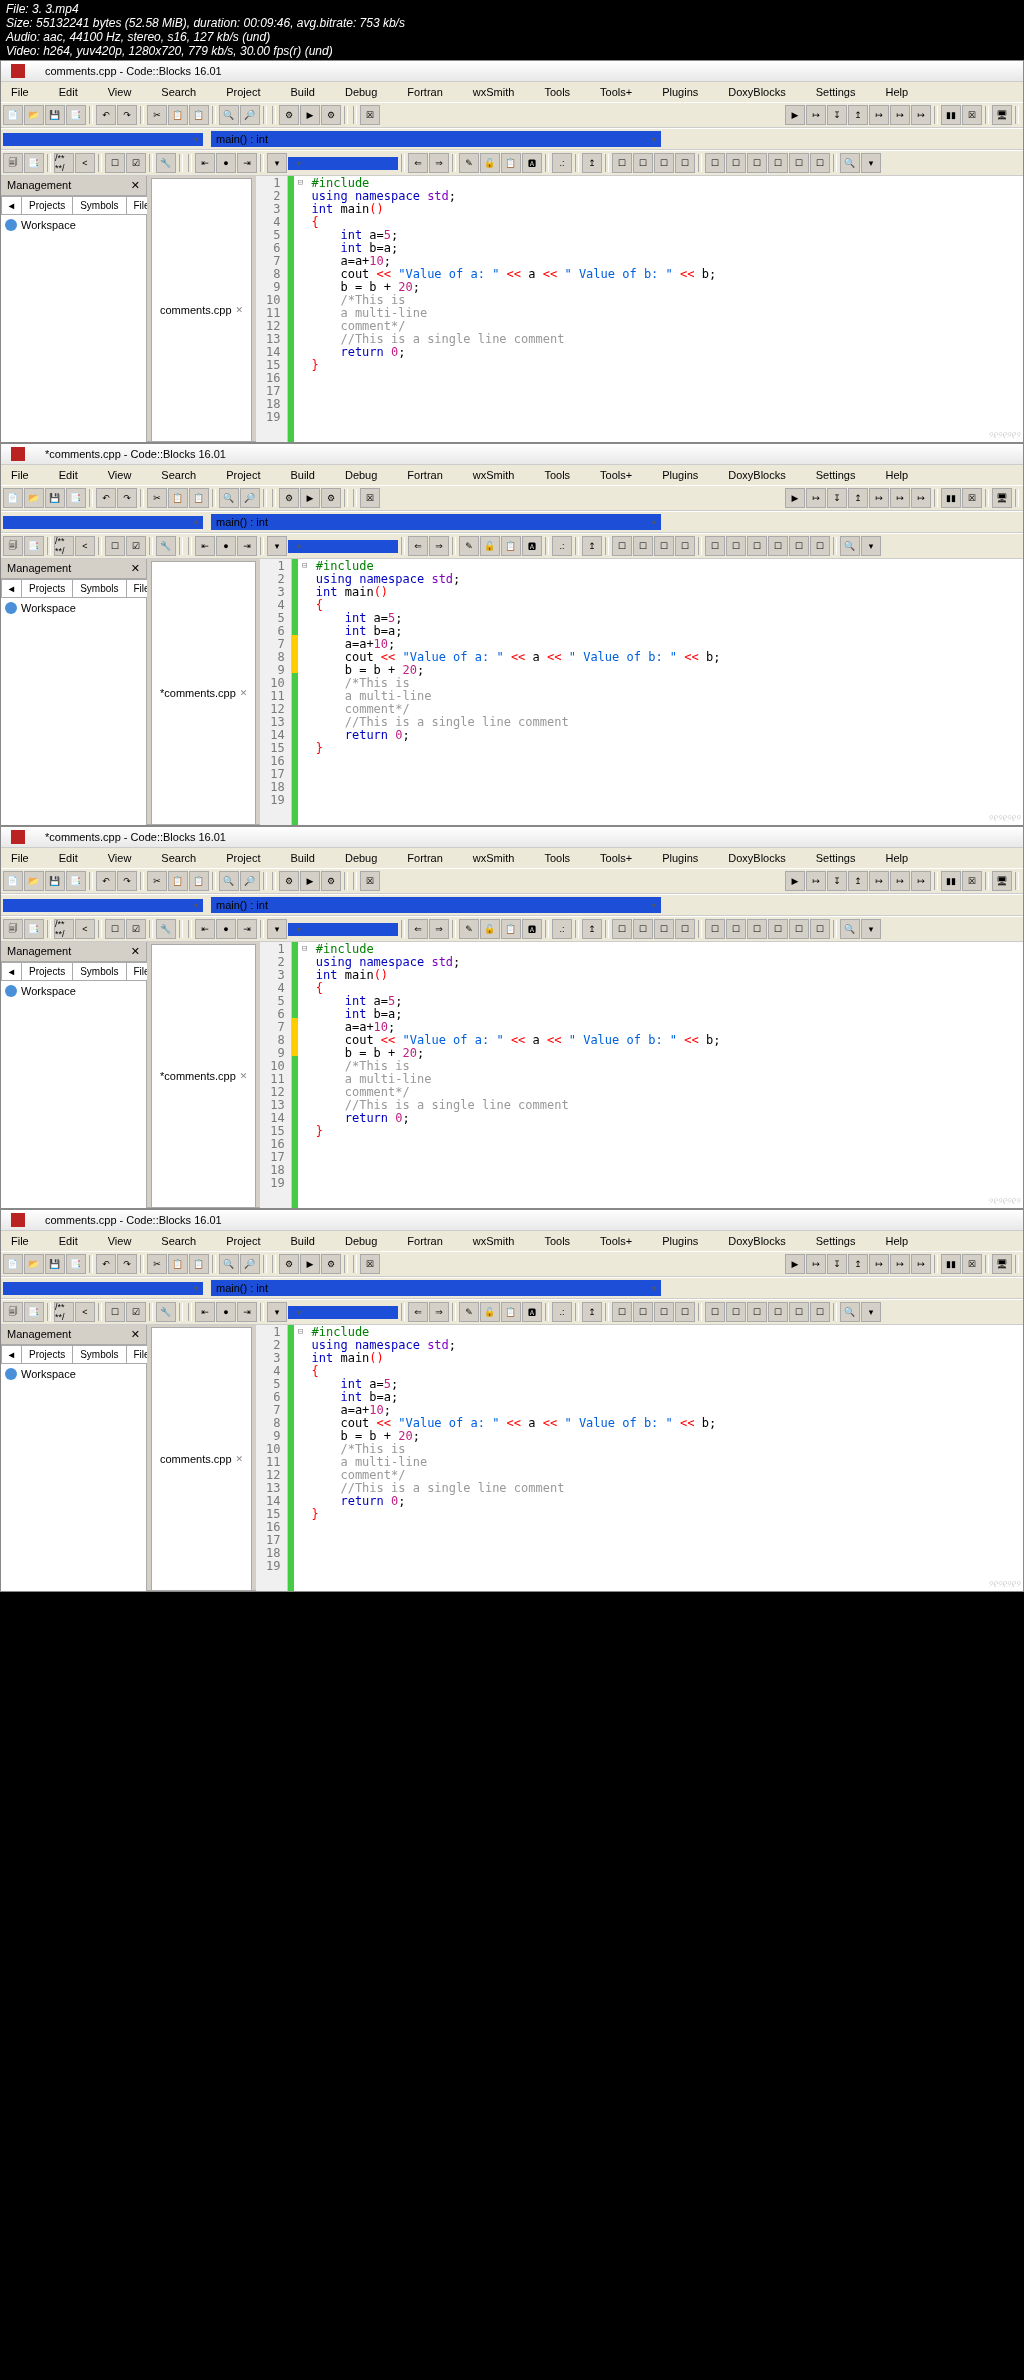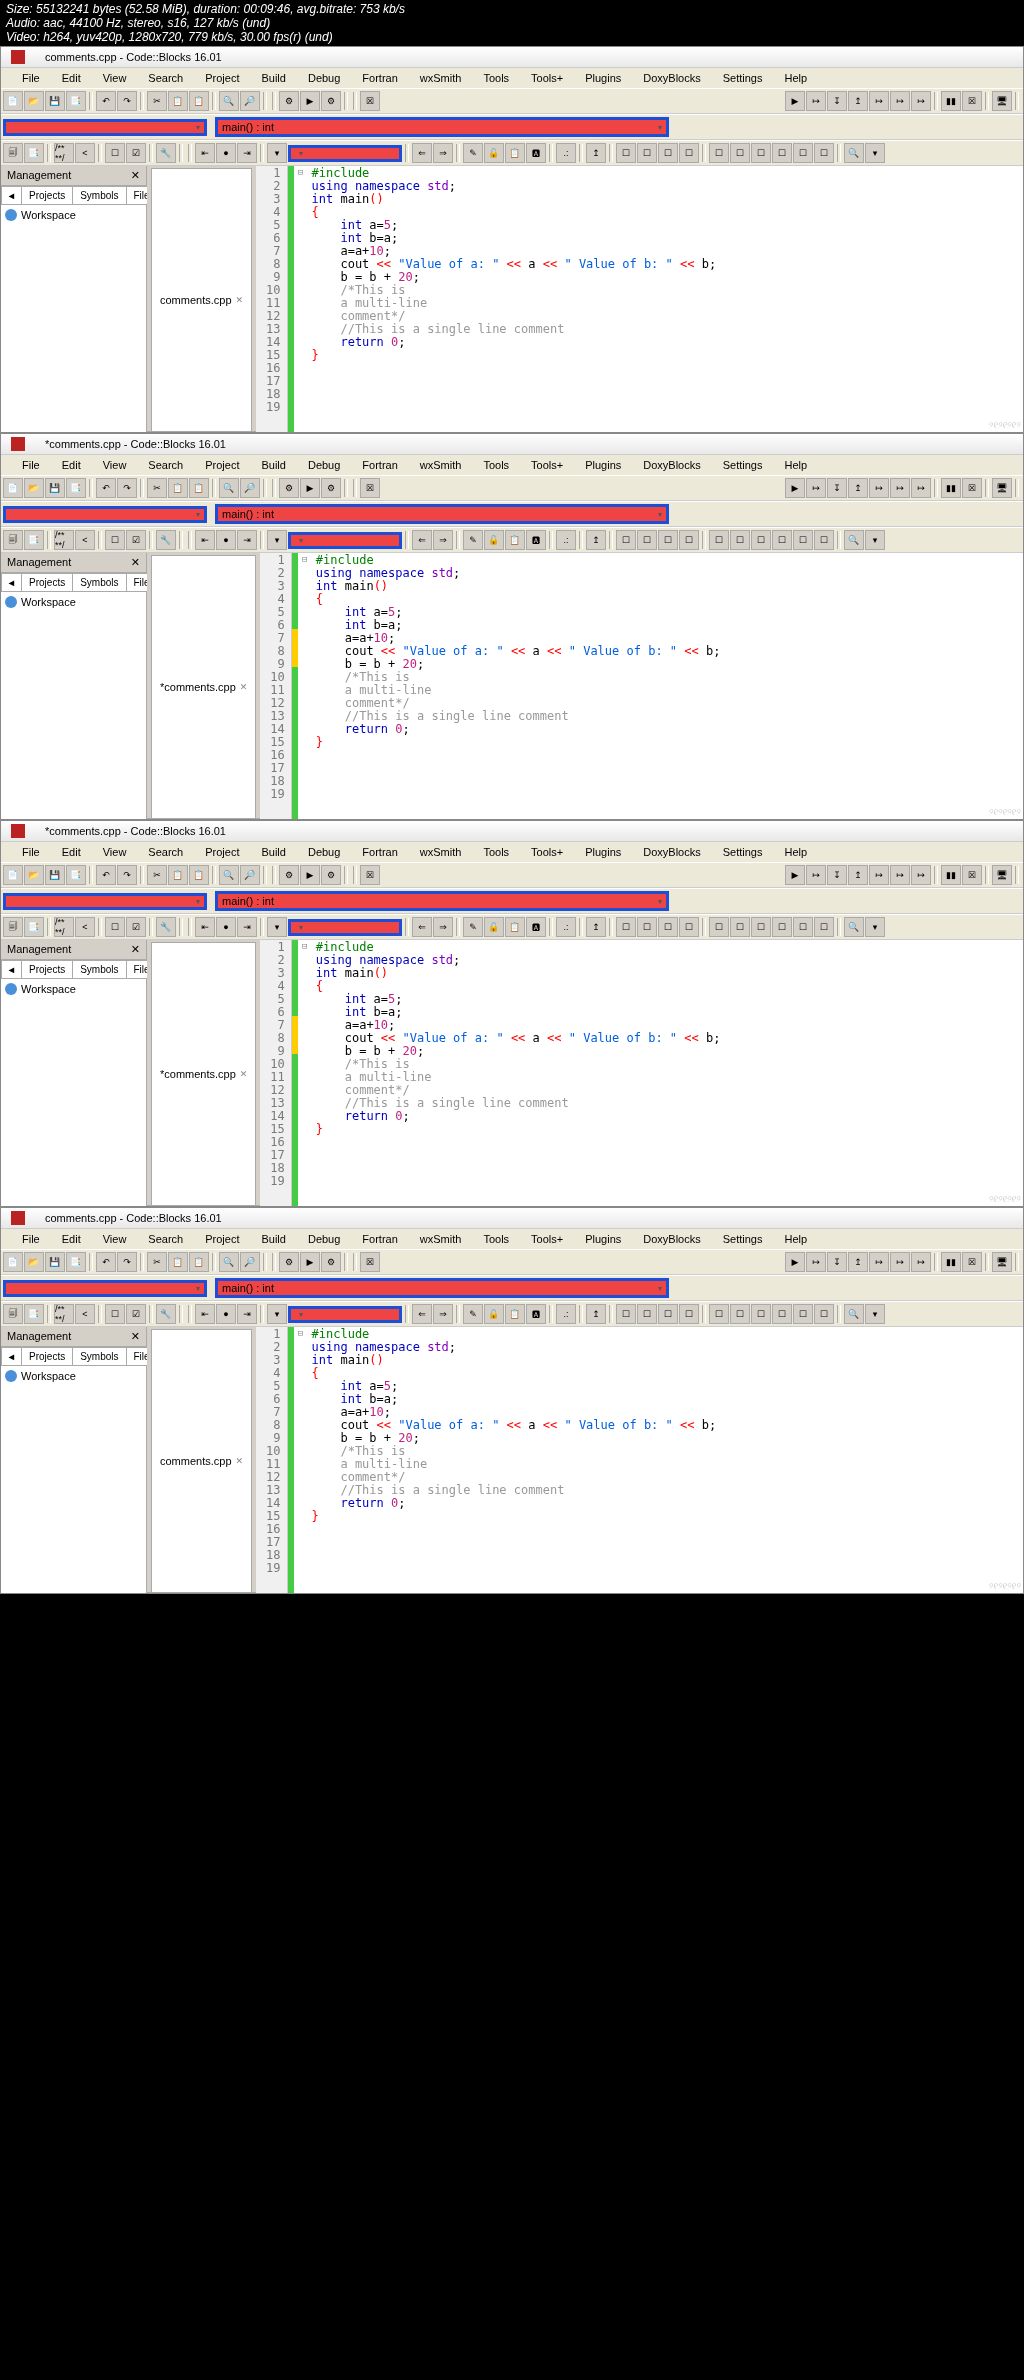--- a/index.html
+++ b/index.html
@@ -1,26 +1,26 @@
 <!DOCTYPE html>
 <html><head>
 <meta charset="utf-8">
 <style>
 body{margin:0;background:#000;font-family:Tahoma,sans-serif;font-size:11px;color:#000}
 .header{color:#fff;font-style:italic;padding:2px 6px;font-size:12px}
 .header div{line-height:14px}
 .window{background:#ece9d8;border:1px solid #888}
 .title-bar{background:linear-gradient(#fff,#e8e8e8);padding:3px 10px;border-bottom:1px solid #ccc;display:flex;align-items:center;gap:20px}
 .title-bar .ico{width:14px;height:14px;background:#b22;display:inline-block}
-.menu-bar{display:flex;gap:10px;padding:2px 15px;background:#ece9d8;font-size:11px}
+.menu-bar{display:flex;gap:18px;padding:2px 4px;background:#ece9d8;font-size:11px}
 .menu-bar span{padding:2px 6px;cursor:default}
 .toolbar{display:flex;gap:1px;padding:2px;background:#ece9d8;border-top:1px solid #fff;border-bottom:1px solid #ccc;align-items:center}
 .tbtn{width:18px;height:18px;background:#d4d0c8;border:1px solid #aaa;display:flex;align-items:center;justify-content:center;font-size:9px}
 .tsep{width:2px;height:18px;border-left:1px solid #aaa;border-right:1px solid #fff;margin:0 2px}
-.combo{background:#ef4444;border:3px solid #1d4ed8;padding:1px 4px;display:flex;align-items:center;justify-content:space-between}
+.combo{background:#1d4ed8;border:1px solid #1d4ed8;padding:1px 4px;display:flex;align-items:center;justify-content:space-between}
 .combo::after{content:"▾";margin-left:4px;color:#555;font-size:8px}
 .content{display:flex;height:266px;background:#fff}
 .sidebar{width:145px;background:#ece9d8;border-right:1px solid #aaa;display:flex;flex-direction:column}
 .side-hdr{background:#d4d0c8;padding:3px 6px;border-bottom:1px solid #aaa;display:flex;justify-content:space-between;font-size:11px}
 .tabs{display:flex;background:#ece9d8;border-bottom:1px solid #aaa;font-size:10px}
 .tabs span{padding:3px 7px;border:1px solid #aaa;background:#fff;border-bottom:none;margin-right:-1px}
 .tabs span:first-child{background:#fff;font-weight:bold}
 .tree{flex:1;background:#fff;padding:4px;font-size:11px}
 .tree .item{display:flex;align-items:center;gap:4px}
 .tree .ico{width:12px;height:12px;background:#4a90d9;border-radius:50%}
@@ -42,20 +42,21 @@
 .num{color:#c02080}
 .cmt{color:#999}
 .op{color:#f00}
 .watermark{position:absolute;right:4px;bottom:2px;font-size:9px;color:#ccc;font-style:italic}
 .window-wrap{position:relative}
 </style>
 </head>
 <body>
 
 <div class="header">
+  <div>File: 3. 3.mp4</div>
   <div>Size: 55132241 bytes (52.58 MiB), duration: 00:09:46, avg.bitrate: 753 kb/s</div>
   <div>Audio: aac, 44100 Hz, stereo, s16, 127 kb/s (und)</div>
   <div>Video: h264, yuv420p, 1280x720, 779 kb/s, 30.00 fps(r) (und)</div>
 </div>
 
 <div id="windows">
     <div class="window-wrap">
       <div class="window">
   <div class="title-bar">
     <span class="ico"></span>

